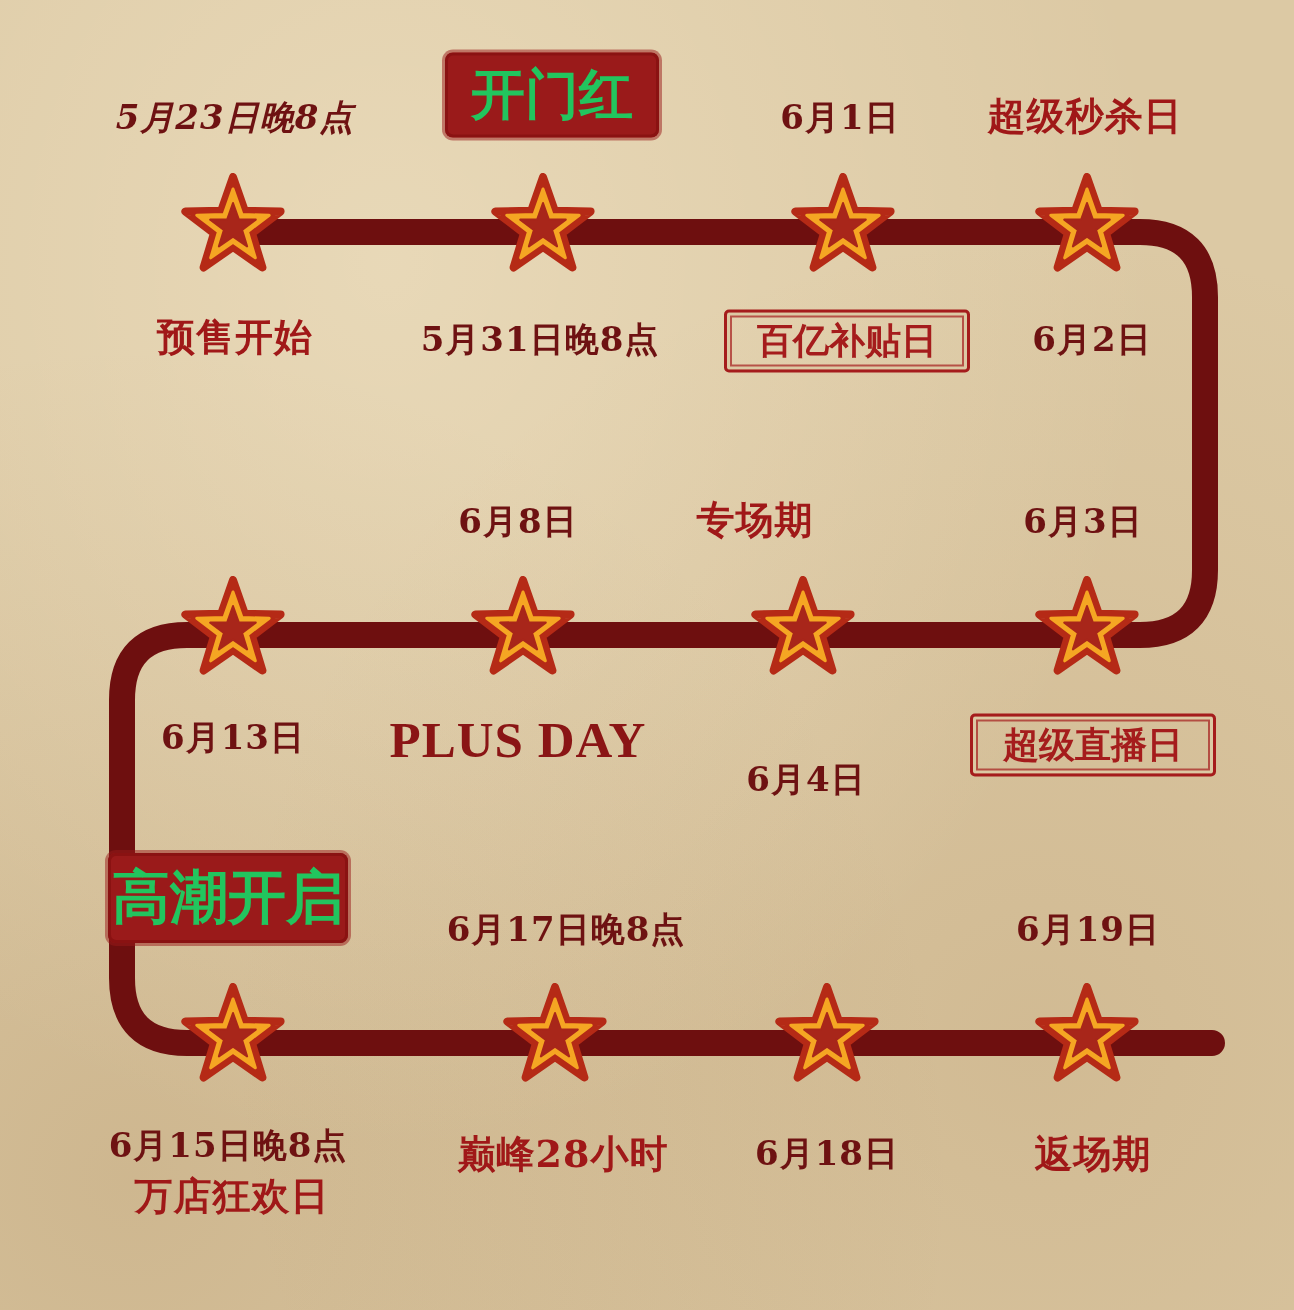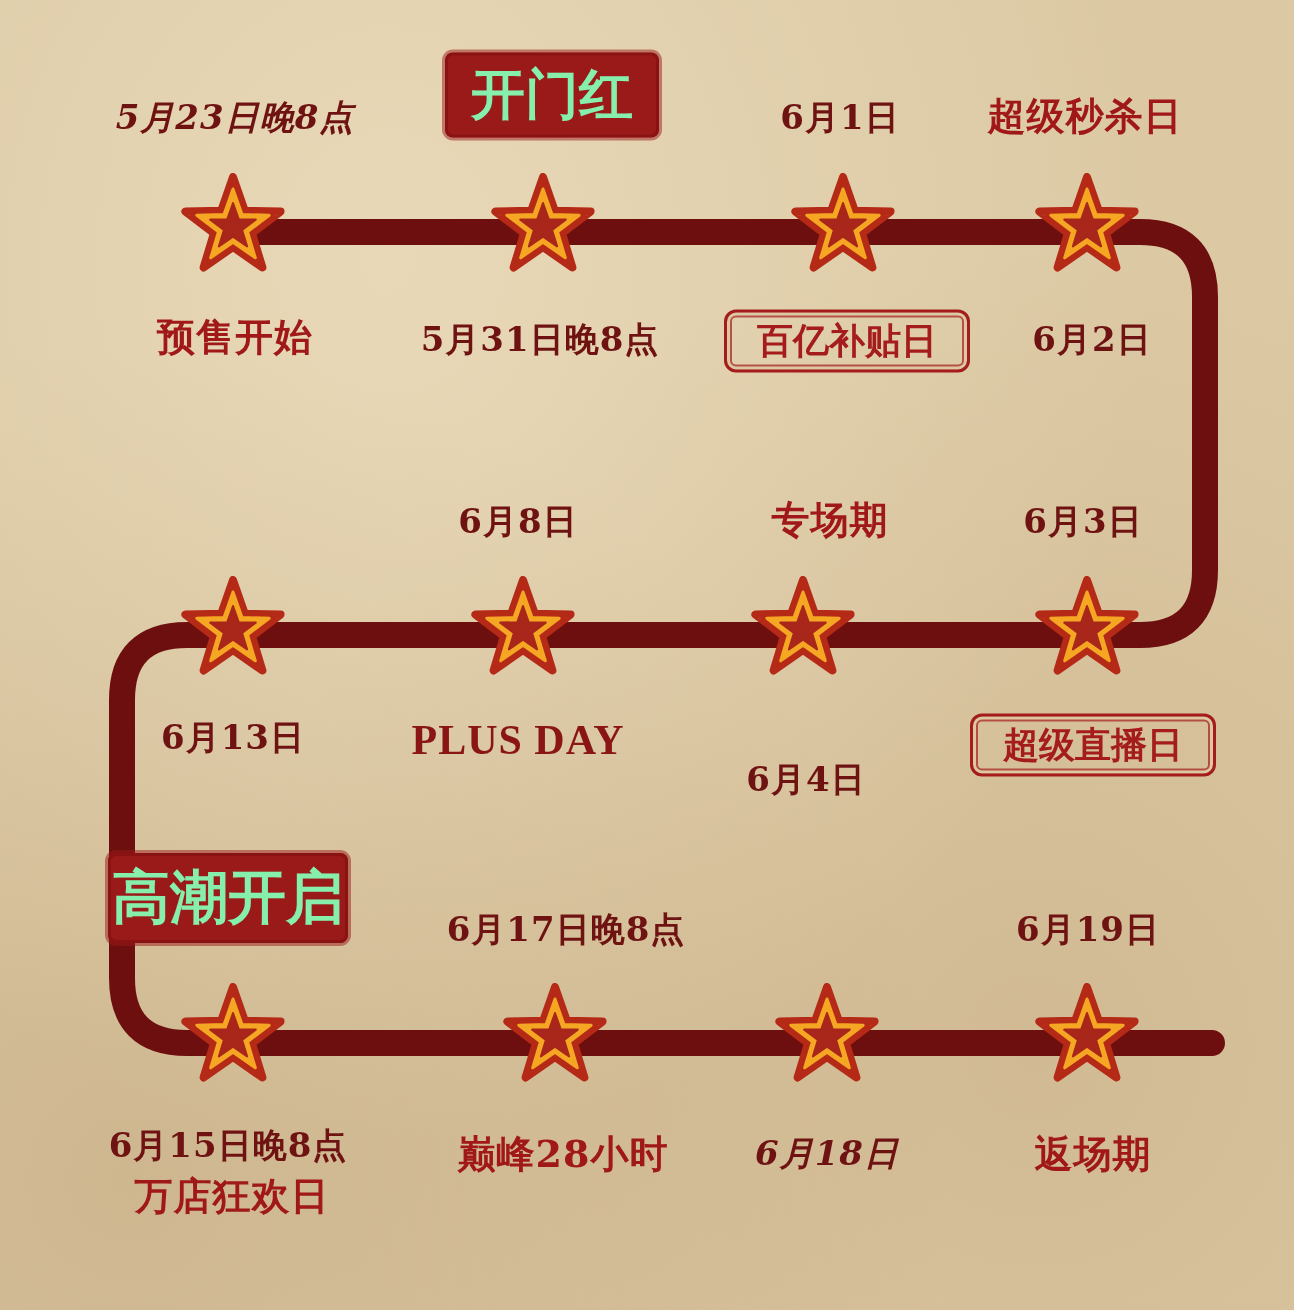--- a/index.html
+++ b/index.html
@@ -14,32 +14,32 @@
     font-family: "DejaVu Serif", "Liberation Serif", serif;
     overflow:hidden;
   }
   #track { position:absolute; left:0; top:0; }
   .lbl {
     position:absolute; transform:translate(-50%,-50%);
     white-space:nowrap; font-weight:bold; color:#6e1212;
     font-size:34px; letter-spacing:1px;
   }
   .lbl.red { color:#a01818; font-size:38px; }
-  .lbl.plus { font-family:"Liberation Serif", serif; font-size:42px; color:#8a1515; }
+  .lbl.plus { font-family:"Liberation Serif", serif; font-size:51px; color:#8a1515; }
   .stamp-solid {
     position:absolute; transform:translate(-50%,-50%);
-    background:#9a1a1a; color:#86efac; font-weight:bold;
+    background:#9a1a1a; color:#22c55e; font-weight:bold;
     border-radius:8px; padding:6px 26px;
     box-shadow: inset 0 0 0 3px #8a1212, 0 0 0 3px rgba(154,26,26,0.5);
     white-space:nowrap;
     font-family:"DejaVu Sans", sans-serif;
   }
   .stamp-outline {
     position:absolute; transform:translate(-50%,-50%);
-    border:3px solid #a51c1c; border-radius:12px; padding:4px 30px;
+    border:3px solid #a51c1c; border-radius:5px; padding:4px 30px;
     color:#a51c1c; font-weight:bold; white-space:nowrap;
     box-shadow: inset 0 0 0 3px #dcc9a4, inset 0 0 0 5px rgba(165,28,28,0.7);
     font-size:36px;
     font-family:Liberation Serif, serif;
   }
   .star { position:absolute; width:108px; height:104px; transform:translate(-50%,-50%); }
 </style>
 </head>
 <body>
 
@@ -54,37 +54,37 @@
   <div class="lbl" style="left:235px; top:118px;font-style:italic;">5月23日晚8点</div>
   <div class="lbl" style="left:840px; top:118px;">6月1日</div>
   <div class="lbl red" style="left:1085px; top:116px;">超级秒杀日</div>
 
   <div class="lbl red" style="left:235px; top:337px;">预售开始</div>
   <div class="lbl" style="left:540px; top:340px;">5月31日晚8点</div>
   <div class="stamp-outline" style="left:847px; top:341px;">百亿补贴日</div>
   <div class="lbl" style="left:1092px; top:340px;">6月2日</div>
 
   <div class="lbl" style="left:518px; top:522px;">6月8日</div>
-  <div class="lbl red" style="left:830px; top:520px;font-family:Liberation Mono, monospace;">专场期</div>
+  <div class="lbl red" style="left:755px; top:520px;font-family:Liberation Mono, monospace;">专场期</div>
   <div class="lbl" style="left:1083px; top:522px;">6月3日</div>
 
   <div class="lbl" style="left:233px; top:738px;">6月13日</div>
   <div class="lbl plus" style="left:518px; top:740px;">PLUS DAY</div>
   <div class="lbl" style="left:806px; top:736px;margin-top:44px;">6月4日</div>
   <div class="stamp-outline" style="left:1093px; top:745px;">超级直播日</div>
 
   <div class="stamp-solid" style="left:228px; top:898px; font-size:58px; padding:6px 4px;">高潮开启</div>
 
   <div class="lbl" style="left:566px; top:930px;">6月17日晚8点</div>
   <div class="lbl" style="left:1088px; top:930px;">6月19日</div>
 
   <div class="lbl" style="left:228px; top:1146px;">6月15日晚8点</div>
   <div class="lbl red" style="left:232px; top:1196px;">万店狂欢日</div>
   <div class="lbl red" style="left:563px; top:1154px;">巅峰28小时</div>
-  <div class="lbl" style="left:827px; top:1154px;font-style:italic;">6月18日</div>
+  <div class="lbl" style="left:827px; top:1154px;">6月18日</div>
   <div class="lbl red" style="left:1093px; top:1154px;">返场期</div>
 
   <svg class="star" style="left:233px; top:225px;" viewBox="-54 -54 108 104">
       <use href="#starShape"></use>
     </svg>
   <svg class="star" style="left:543px; top:225px;" viewBox="-54 -54 108 104">
       <use href="#starShape"></use>
     </svg>
   <svg class="star" style="left:843px; top:225px;" viewBox="-54 -54 108 104">
       <use href="#starShape"></use>

